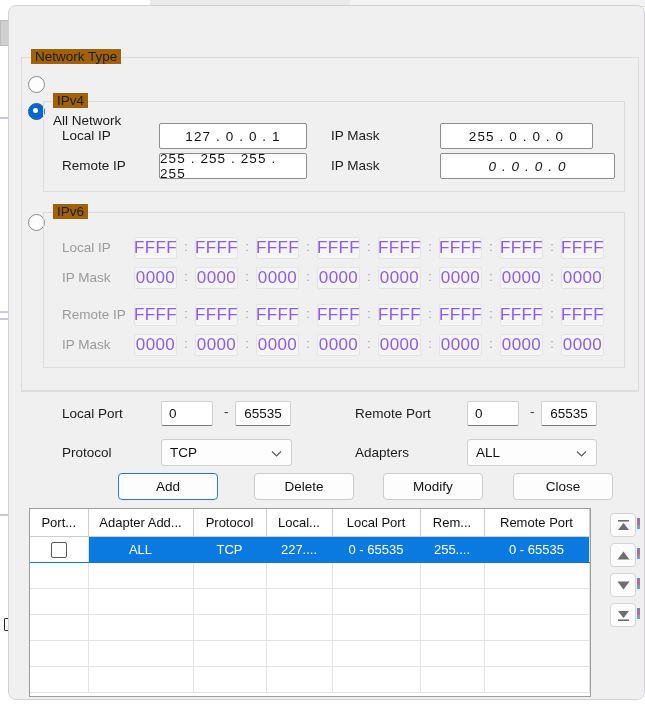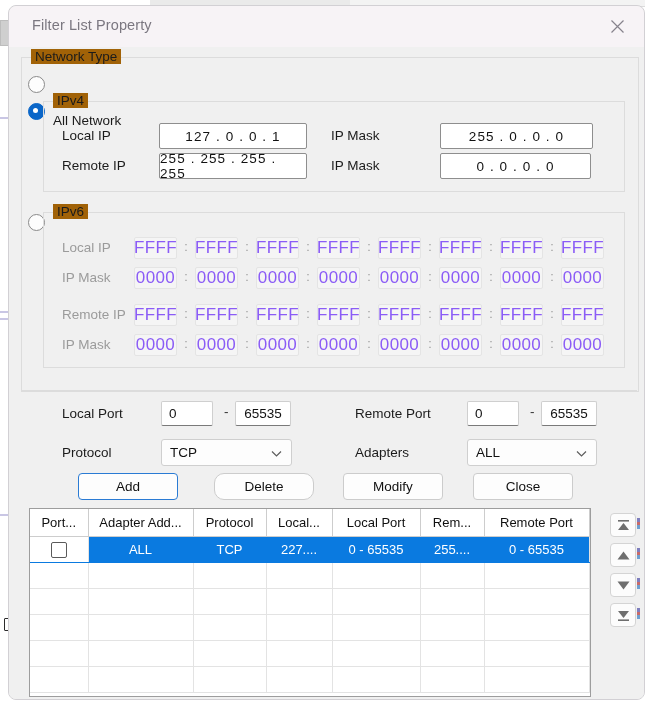--- a/index.html
+++ b/index.html
@@ -240,20 +240,21 @@
     position: absolute;
     height: 27px;
     background: #fdfdfd;
     border: 1px solid #cccccc;
     border-radius: 4px;
     box-sizing: border-box;
     display: flex; align-items: center; justify-content: center;
     font-size: 13.5px;
     color: #111111;
     cursor: default;
+    margin-left: 40px;
   }
   .btn.focused {
     border: 1.6px solid #2a7bd4;
   }
 
   
   #tablewrap {
     position: absolute;
     left: 20px; top: 461px;
     width: 562px; height: 189px;
@@ -340,28 +341,20 @@
   <div class="bg-strip-gray"></div>
   <div class="bg-line" style="top:117px;"></div>
   <div class="bg-line" style="top:311px;"></div>
   <div class="bg-line" style="top:318px;"></div>
   <div class="bg-line" style="top:514px;"></div>
   <div class="bg-glyph"></div>
 </div>
 
 <div id="dialog">
 
-  <div id="titlebar">
-    <div id="title-text">Filter List Property</div>
-    <div id="close-btn">
-      <svg width="15" height="15" viewBox="0 0 15 15" aria-hidden="true">
-        <path d="M1.5 1.5 L13.5 13.5 M13.5 1.5 L1.5 13.5" stroke="#86828c" stroke-width="1.2" fill="none"></path>
-      </svg>
-    </div>
-  </div>
 
   <div id="client">
 
     <div class="groupbox" id="grp-network">
       <span class="group-label">Network Type</span>
     </div>
 
     <div class="radio off" id="radio-all"></div>
     <div class="radio-label" id="label-all">All Network</div>
 
@@ -375,21 +368,21 @@
     <div class="fld-label" style="left:53px; top:81px;">Local IP</div>
     <div class="ipbox" style="left:150px; top:76px; width:148px;">127 . 0  . 0  . 1</div>
 
     <div class="fld-label" style="left:322px; top:81px;">IP Mask</div>
     <div class="ipbox" style="left:431px; top:76px; width:153px;">255 . 0  . 0  . 0</div>
 
     <div class="fld-label" style="left:53px; top:111px;">Remote IP</div>
     <div class="ipbox" style="left:150px; top:106px; width:148px;">255 . 255 . 255 . 255</div>
 
     <div class="fld-label" style="left:322px; top:111px;">IP Mask</div>
-    <div class="ipbox" style="left:431px; top:106px; width:151px;">0  . 0  . 0  . 0</div>
+    <div class="ipbox" style="left:431px; top:106px; width:175px;font-style:italic;">0  . 0  . 0  . 0</div>
 
     <div class="groupbox" id="grp-ipv6">
       <span class="group-label">IPv6</span>
     </div>
 
     <div id="ipv6-fields">
         <div class="fld-label dim" style="left: 53px; top: 193px;">Local IP</div>
         <div class="v6cell" style="left: 125px; top: 190px;">FFFF</div>
         <div class="v6colon" style="left: 173px; top: 193px;">:</div>
         <div class="v6cell" style="left: 186px; top: 190px;">FFFF</div>
@@ -481,21 +474,21 @@
     <div class="combo" style="left:458px; top:392px; width:130px;">
       <span>ALL</span>
       <span class="chev">
         <svg width="11" height="7" viewBox="0 0 11 7">
             <path d="M1 1 L5.5 5.5 L10 1" stroke="#5d5d5d" stroke-width="1.2" fill="none"></path>
           </svg>
       </span>
     </div>
 
     <div class="btn focused" style="left:69px; top:426px; width:100px;">Add</div>
-    <div class="btn" style="left:205px; top:426px; width:100px;border-radius:10px;">Delete</div>
+    <div class="btn" style="left:205px; top:426px; width:100px;">Delete</div>
     <div class="btn" style="left:334px; top:426px; width:100px;">Modify</div>
     <div class="btn" style="left:464px; top:426px; width:100px;">Close</div>
 
     <div id="tablewrap">
       <table id="grid">
         <colgroup>
           <col style="width:58px">
             <col style="width:105px">
             <col style="width:73px">
           <col style="width:66px">

